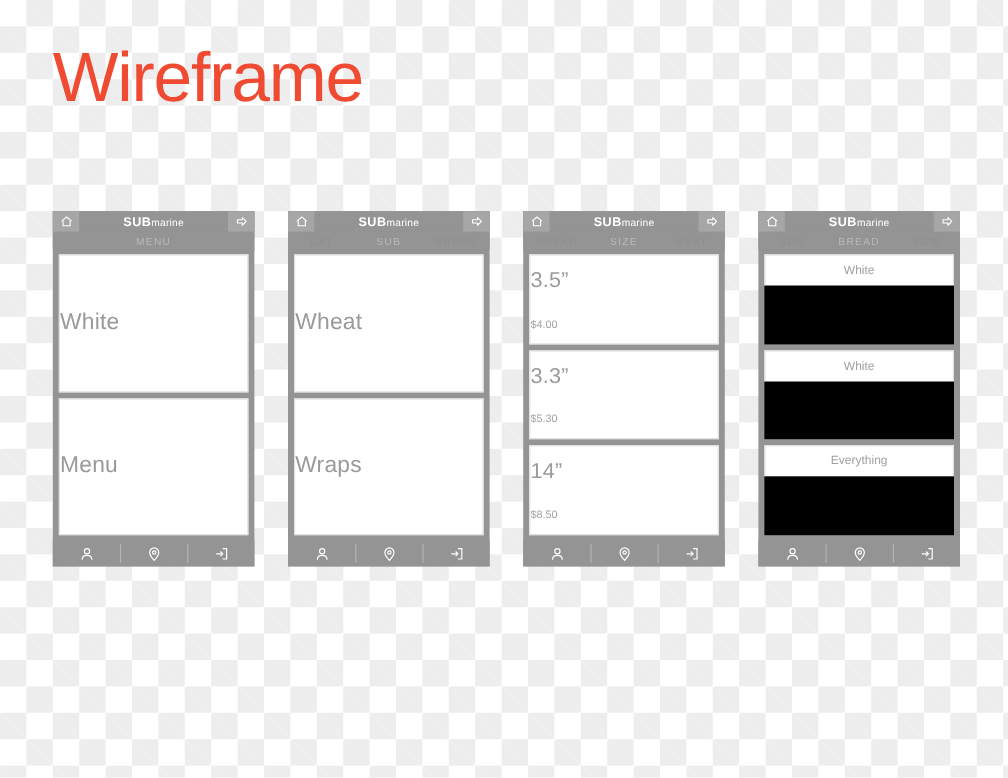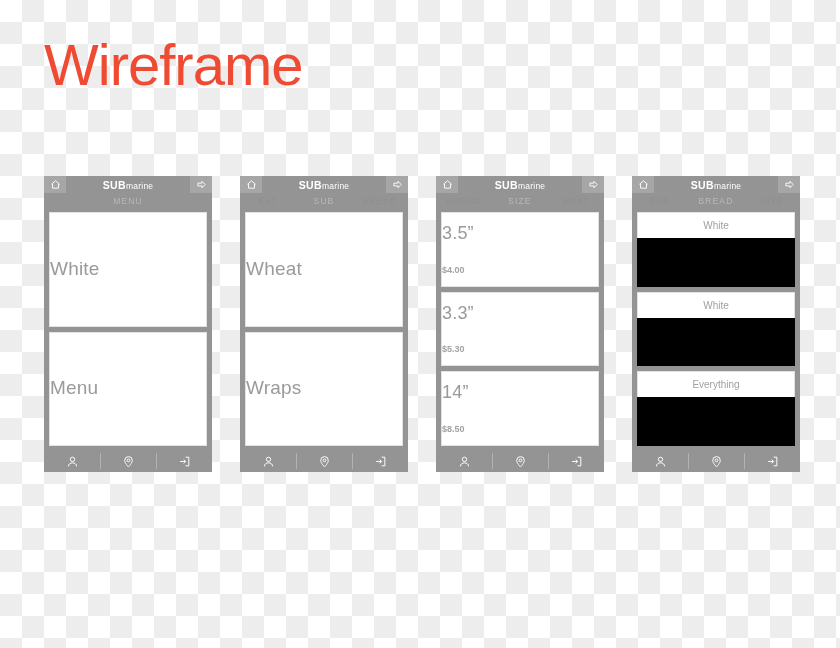--- a/index.html
+++ b/index.html
@@ -138,21 +138,20 @@
     letter-spacing: 0.2px;
     line-height: 1.1;
   }
 
   
   .card.size .card-label { font-size: 18px; }
   .card-price {
     font-size: 9px;
     color: #a3a3a3;
     margin-top: 0;
-    font-weight: bold;
   }
 
   
   .bread-item {
     flex: 1 1 0;
     display: flex;
     flex-direction: column;
     box-sizing: border-box;
     min-height: 0;
   }

